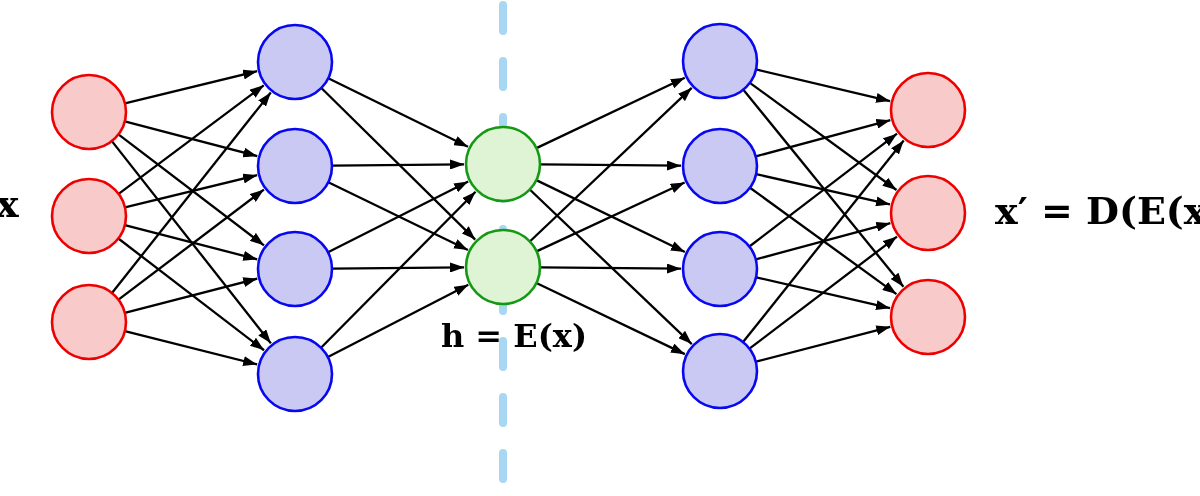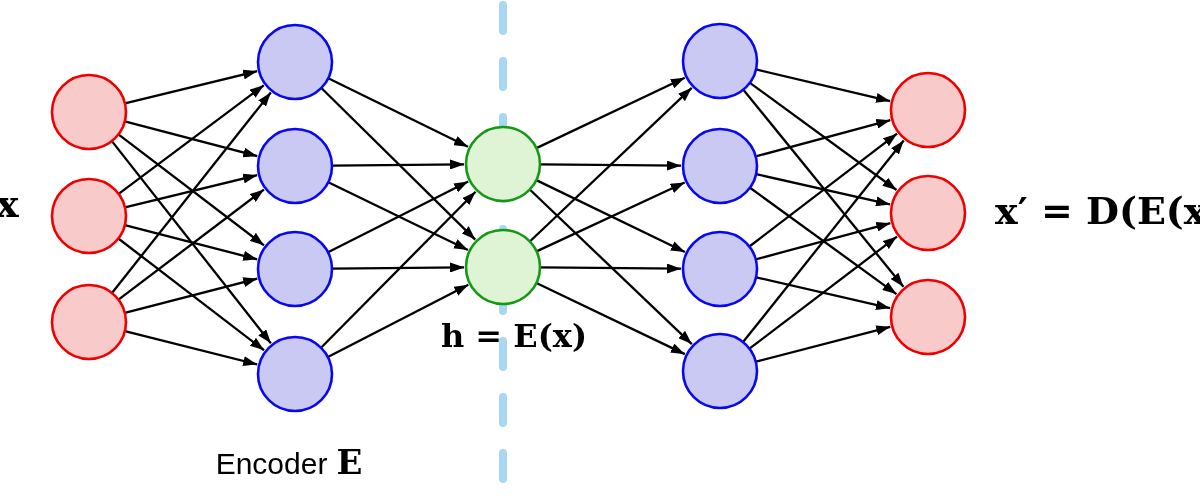--- a/index.html
+++ b/index.html
@@ -109,18 +109,15 @@
         <circle cx="928" cy="317" r="37" fill="#f8caca" stroke="#ee0000" stroke-width="2.6"></circle>
       </g>
   </svg>
 
   <div class="lbl lbl-x math">x</div>
 
   <div class="lbl lbl-latent math">h = E(x)</div>
 
   <div class="lbl lbl-output math">x′ = D(E(x))</div>
 
-  <div class="lbl lbl-encoder">
-    <span class="sansword">Encoder</span><span class="math">E</span>
-  </div>
 
 
 </div>
 
 </body></html>

